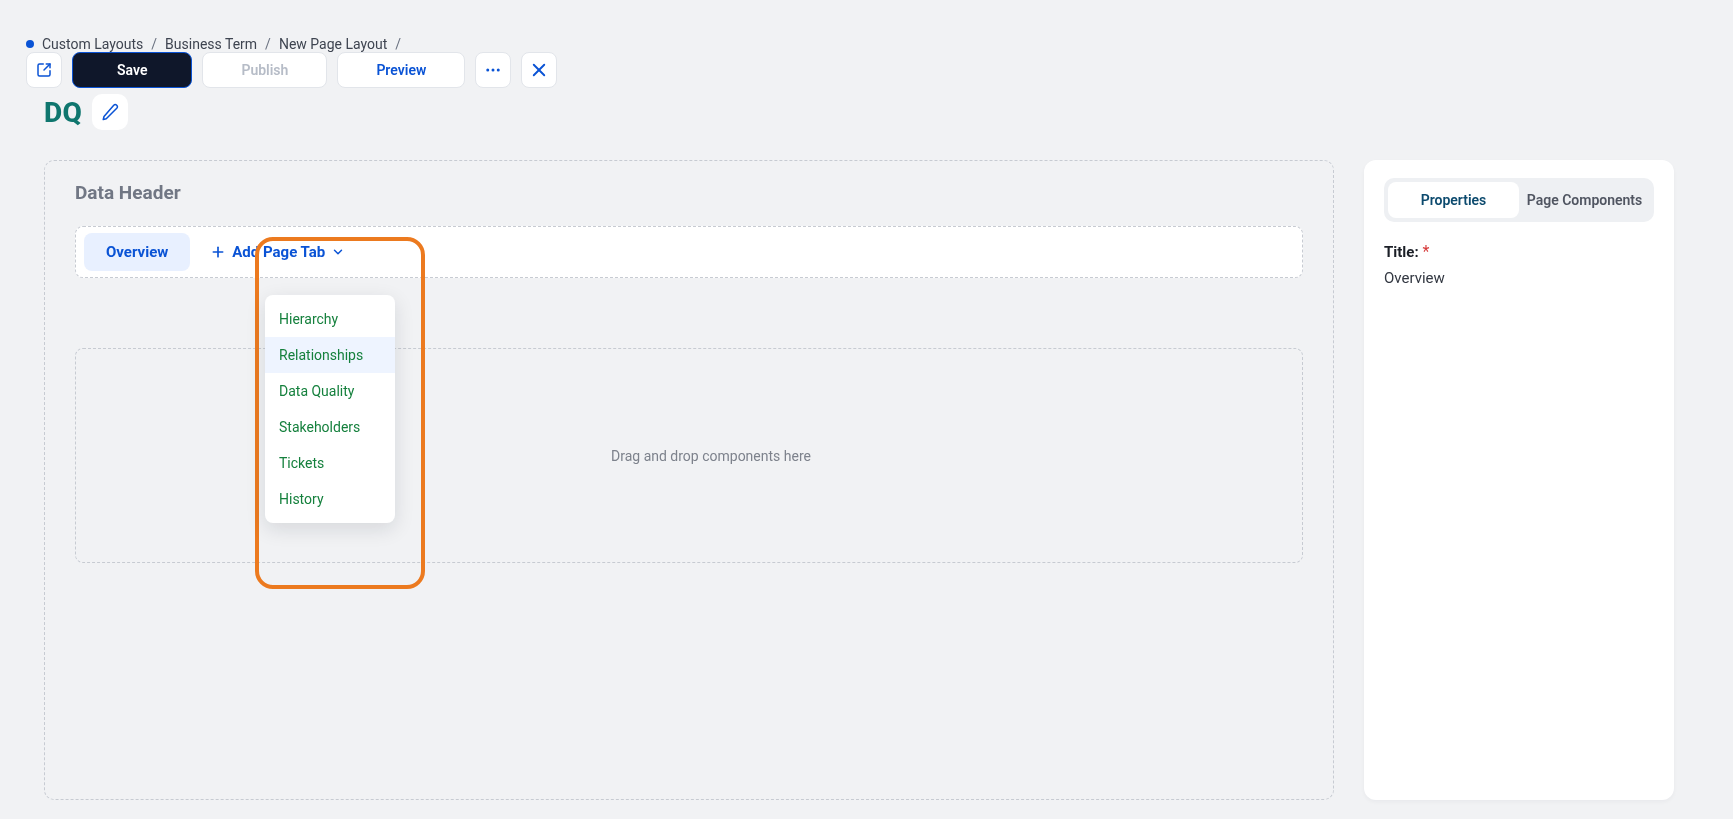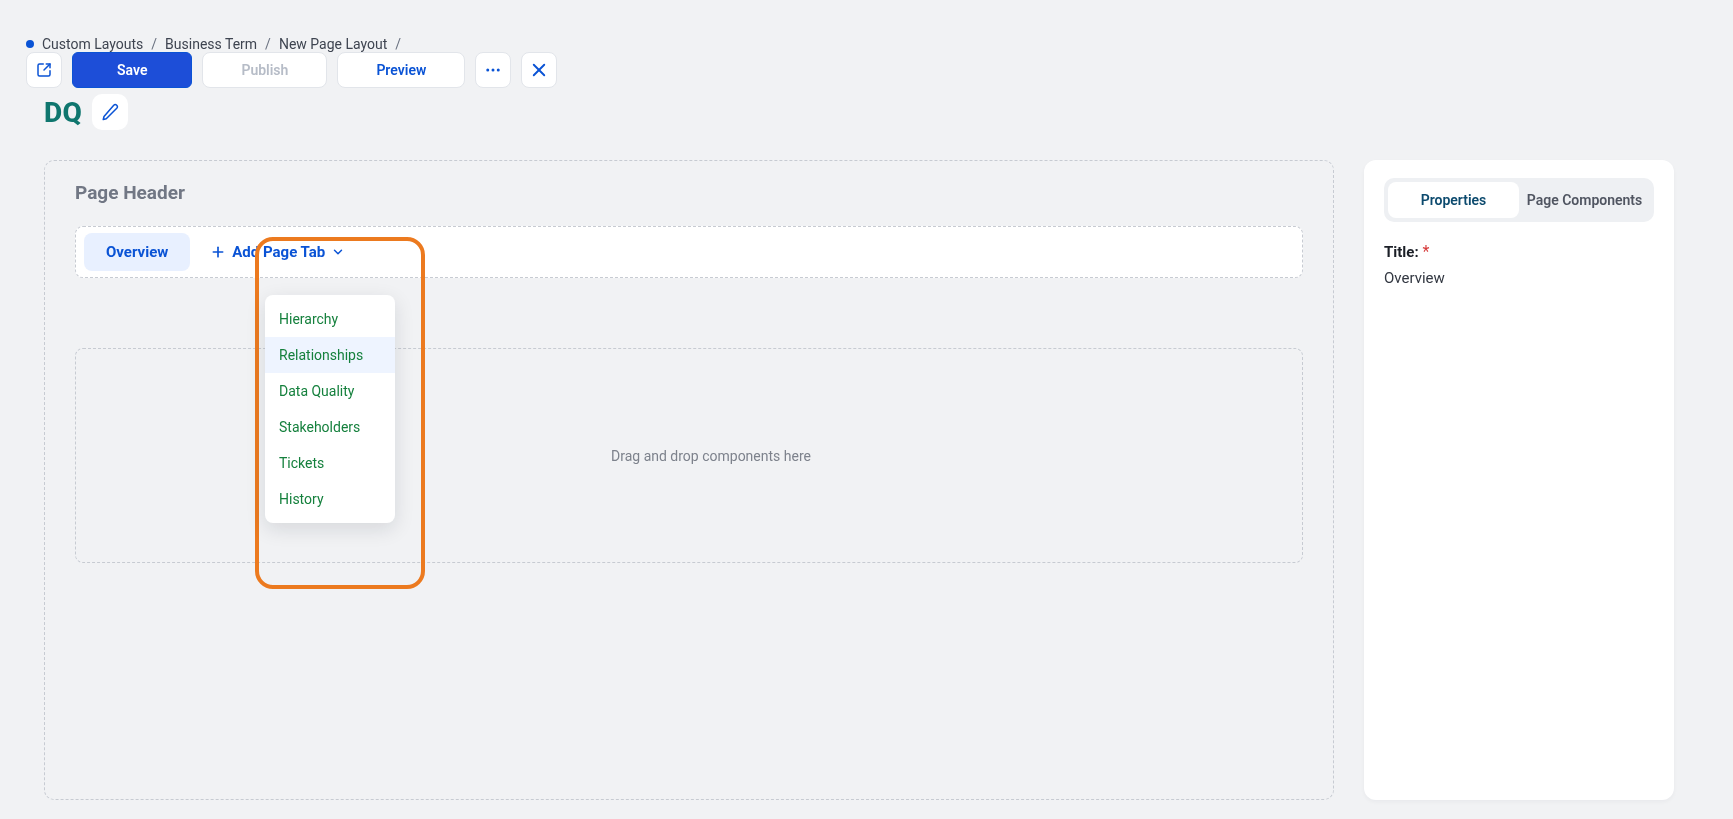--- a/index.html
+++ b/index.html
@@ -8,21 +8,21 @@
     
     .topbar { display:flex; align-items:flex-start; justify-content:space-between; padding:24px 26px 0 26px;flex-direction:column; }
     .crumbs { display:flex; align-items:center; gap:8px; font-size:14px; color:#5a5e66; margin-top:12px; }
     .crumb-dot { width:8px; height:8px; border-radius:50%; background:#0a53d5; }
     .crumb-link { color:#3e4450; }
     .crumb-sep { color:#6b7280; }
 
     .actions { display:flex; gap:10px; }
     .btn { height:36px; border-radius:8px; border:1px solid #e2e5ea; background:#fff; padding:0 22px; display:inline-flex; align-items:center; justify-content:center; font-size:14px; font-weight:600; cursor:pointer; color:#1b1f27; }
     .btn-icon { width:36px; padding:0; }
-    .btn-primary { background:#1d4ed8; border-color:#0a53d5; color:#fff; padding:0 44px;border-radius:6px; }
+    .btn-primary { background:#0f172a; border-color:#0a53d5; color:#fff; padding:0 44px; }
     .btn-accent { color:#0a53d5; padding:0 38px;text-align:right; }
     .btn-ghost { color:#b6bcc7; padding:0 38px; cursor:default; }
 
     
     .title-row { display:flex; align-items:center; gap:10px; padding:6px 0 0 44px; }
     .page-title { font-size:28px; font-weight:800; color:#0f766e; letter-spacing:.4px; }
     .edit-btn { width:36px; height:36px; border-radius:10px; background:#fff; display:flex; align-items:center; justify-content:center; cursor:pointer; }
 
     
     .main { display:flex; gap:30px; padding:30px 26px 26px 44px; align-items:flex-start; }
@@ -100,21 +100,21 @@
   <div class="page-title">DQ</div>
   <div class="edit-btn">
     <svg width="18" height="18" viewBox="0 0 24 24" fill="none" stroke="#0a53d5" stroke-width="2" stroke-linecap="round" stroke-linejoin="round">
         <path d="M17 3a2.83 2.83 0 0 1 4 4L7 21l-4 1 1-4Z"></path>
       </svg>
   </div>
 </div>
 
 <div class="main">
   <div class="canvas">
-    <div class="section-title">Page Header</div>
+    <div class="section-title">Data Header</div>
 
     <div class="tab-strip">
       <div class="tab-chip">Overview</div>
       <button class="add-tab-btn">
         <svg width="16" height="16" viewBox="0 0 24 24" fill="none" stroke="#0a53d5" stroke-width="2.5" stroke-linecap="round">
             <line x1="12" y1="5" x2="12" y2="19"></line>
             <line x1="5" y1="12" x2="19" y2="12"></line>
           </svg>
         <span>Add Page Tab</span>
         <svg width="14" height="14" viewBox="0 0 24 24" fill="none" stroke="#0a53d5" stroke-width="2.5" stroke-linecap="round" stroke-linejoin="round">

